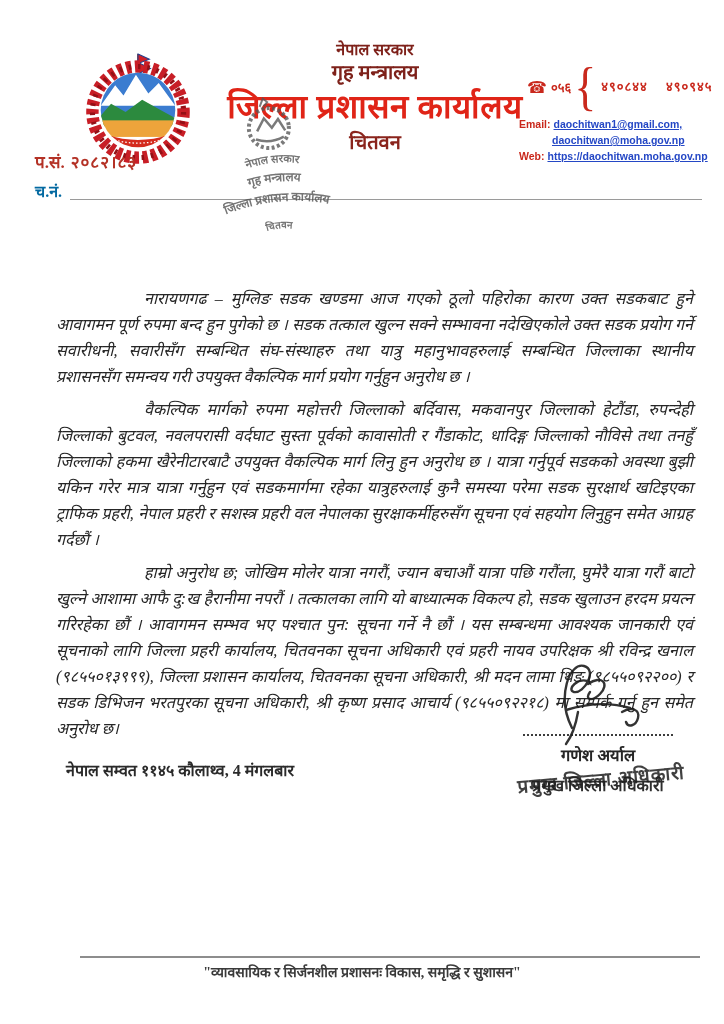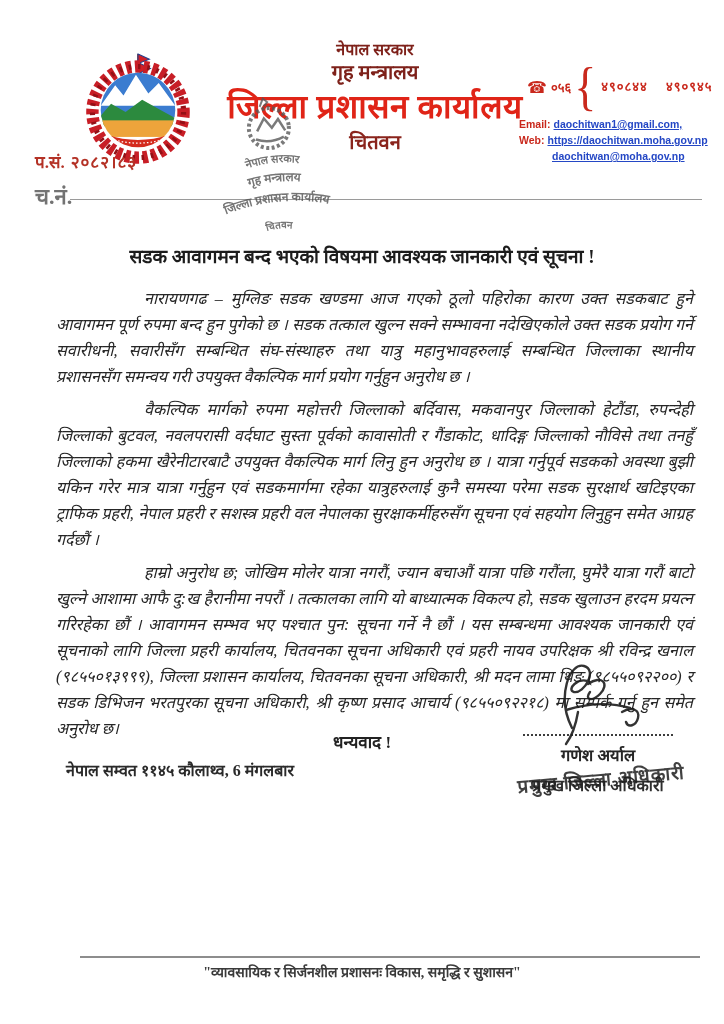--- a/index.html
+++ b/index.html
@@ -34,21 +34,21 @@
 
   .contact-block { position:absolute; left:519px; top:116px; width:200px; font-family:"Liberation Sans",sans-serif; }
   .contact-row { font-size:10.5px; line-height:16px; color:#c9281c; }
   .contact-row .lbl { color:#c9281c; font-weight:700; margin-right:3px; }
   .contact-row a { color:#2447c5; font-weight:600; }
   .contact-row.indent { padding-left:33px; }
 
   
   .ref-ps { position:absolute; left:35px; top:150px; font-size:17px; font-weight:700; color:#b43226; }
   .ref-ps .val { margin-left:6px; letter-spacing:1px;text-align:center; }
-  .ref-cn { position:absolute; left:35px; top:180px; font-size:22px; font-weight:700; color:#737373;text-align:center; }
+  .ref-cn { position:absolute; left:35px; top:180px; font-size:16px; font-weight:700; color:#0369a1;text-align:center; }
   .ref-line { position:absolute; left:70px; top:199px; width:632px; height:0; border-top:1.5px solid #9a9a9a; }
 
   
   .office-stamp { position:absolute; left:182px; top:92px; width:180px; height:170px;
                   transform:rotate(-6deg); opacity:.78; }
 
   
   .title { position:absolute; left:0; top:243px; width:724px; text-align:center;
            font-size:19px; font-weight:800; color:#1c1c1c; }
   .body-text { position:absolute; left:56px; top:286px; width:637px; }
@@ -124,25 +124,25 @@
       <span>४९०८४४</span>
       <span>४९०९४५</span>
       <span>४९०२४५</span>
     </span>
   </div>
 
   <div class="contact-block">
     <div class="contact-row">
       <span class="lbl">Email:</span><a href="#">daochitwan1@gmail.com,</a>
     </div>
+    <div class="contact-row indent">
+      <a href="#">daochitwan@moha.gov.np</a>
+    </div>
     <div class="contact-row">
       <span class="lbl">Web:</span><a href="#">https://daochitwan.moha.gov.np</a>
-    </div>
-    <div class="contact-row indent">
-      <a href="#">daochitwan@moha.gov.np</a>
     </div>
   </div>
 
   <div class="ref-ps">
     <span>प.सं.</span><span class="val">२०८२।८३</span>
   </div>
   <div class="ref-cn">
     <span>च.नं.</span>
   </div>
   <div class="ref-line"></div>
@@ -161,32 +161,30 @@
       <path id="arc4" d="M 68,142 Q 92,132 116,142"></path>
     </defs>
     <g fill="#4f4f4f" font-weight="700" font-family="Liberation Serif, serif">
       <text font-size="11"><textPath href="#arc1" startOffset="50%" text-anchor="middle">नेपाल सरकार</textPath></text>
       <text font-size="12"><textPath href="#arc2" startOffset="50%" text-anchor="middle">गृह मन्त्रालय</textPath></text>
       <text font-size="12"><textPath href="#arc3" startOffset="50%" text-anchor="middle">जिल्ला प्रशासन कार्यालय</textPath></text>
       <text font-size="10"><textPath href="#arc4" startOffset="50%" text-anchor="middle">चितवन</textPath></text>
     </g>
   </svg>
 
-  <div class="title">सडक आवागमन बन्द भएको विषयमा आवश्यक जानकारी एवं सूचना !</div>
 
   <div class="body-text">
     <p>नारायणगढ – मुग्लिङ सडक खण्डमा आज गएको ठूलो पहिरोका कारण उक्त सडकबाट हुने आवागमन पूर्ण रुपमा बन्द हुन पुगेको छ । सडक तत्काल खुल्न सक्ने सम्भावना नदेखिएकोले उक्त सडक प्रयोग गर्ने सवारीधनी, सवारीसँग सम्बन्धित संघ-संस्थाहरु तथा यात्रु महानुभावहरुलाई सम्बन्धित जिल्लाका स्थानीय प्रशासनसँग समन्वय गरी उपयुक्त वैकल्पिक मार्ग प्रयोग गर्नुहुन अनुरोध छ ।</p>
     <p>वैकल्पिक मार्गको रुपमा महोत्तरी जिल्लाको बर्दिवास, मकवानपुर जिल्लाको हेटौंडा, रुपन्देही जिल्लाको बुटवल, नवलपरासी वर्दघाट सुस्ता पूर्वको कावासोती र गैंडाकोट, धादिङ्ग जिल्लाको नौविसे तथा तनहुँ जिल्लाको हकमा खैरेनीटारबाटै उपयुक्त वैकल्पिक मार्ग लिनु हुन अनुरोध छ । यात्रा गर्नुपूर्व सडकको अवस्था बुझी यकिन गरेर मात्र यात्रा गर्नुहुन एवं सडकमार्गमा रहेका यात्रुहरुलाई कुनै समस्या परेमा सडक सुरक्षार्थ खटिइएका ट्राफिक प्रहरी, नेपाल प्रहरी र सशस्त्र प्रहरी वल नेपालका सुरक्षाकर्मीहरुसँग सूचना एवं सहयोग लिनुहुन समेत आग्रह गर्दछौं ।</p>
     <p>हाम्रो अनुरोध छ; जोखिम मोलेर यात्रा नगरौं, ज्यान बचाऔं यात्रा पछि गरौंला, घुमेरै यात्रा गरौं बाटो खुल्ने आशामा आफै दु:ख हैरानीमा नपरौं । तत्कालका लागि यो बाध्यात्मक विकल्प हो, सडक खुलाउन हरदम प्रयत्न गरिरहेका छौं । आवागमन सम्भव भए पश्चात पुन: सूचना गर्ने नै छौं । यस सम्बन्धमा आवश्यक जानकारी एवं सूचनाको लागि जिल्ला प्रहरी कार्यालय, चितवनका सूचना अधिकारी एवं प्रहरी नायव उपरिक्षक श्री रविन्द्र खनाल (९८५५०१३९९९), जिल्ला प्रशासन कार्यालय, चितवनका सूचना अधिकारी, श्री मदन लामा थिङ (९८५५०९२२००) र सडक डिभिजन भरतपुरका सूचना अधिकारी, श्री कृष्ण प्रसाद आचार्य (९८५५०९२२१८) मा सम्पर्क गर्नु हुन समेत अनुरोध छ।</p>
   </div>
 
-  <div class="thanks">धन्यवाद !</div>
 
   <div class="date-block">
-    <div class="sambat-line">नेपाल सम्वत ११४५ कौलाथ्व, 6 मंगलबार</div>
+    <div class="sambat-line">नेपाल सम्वत ११४५ कौलाथ्व, 4 मंगलबार</div>
   </div>
 
   <div class="sig-area">
     <svg class="sig-svg" viewBox="0 0 150 92">
       <g fill="none" stroke="#1d1d1d" stroke-width="2.4" stroke-linecap="round" opacity="0.9">
         <path d="M46,72 C 30,40 44,6 58,10 C 72,14 58,38 48,36 C 40,34 52,20 64,26"></path>
         <path d="M62,28 C 76,18 84,28 74,38 C 66,46 58,44 64,36"></path>
         <path d="M40,54 C 60,48 84,46 104,52"></path>
         <path d="M52,56 C 50,68 46,80 40,88"></path>
         <path d="M96,56 C 106,50 114,54 112,62 C 110,70 102,72 100,66"></path>

